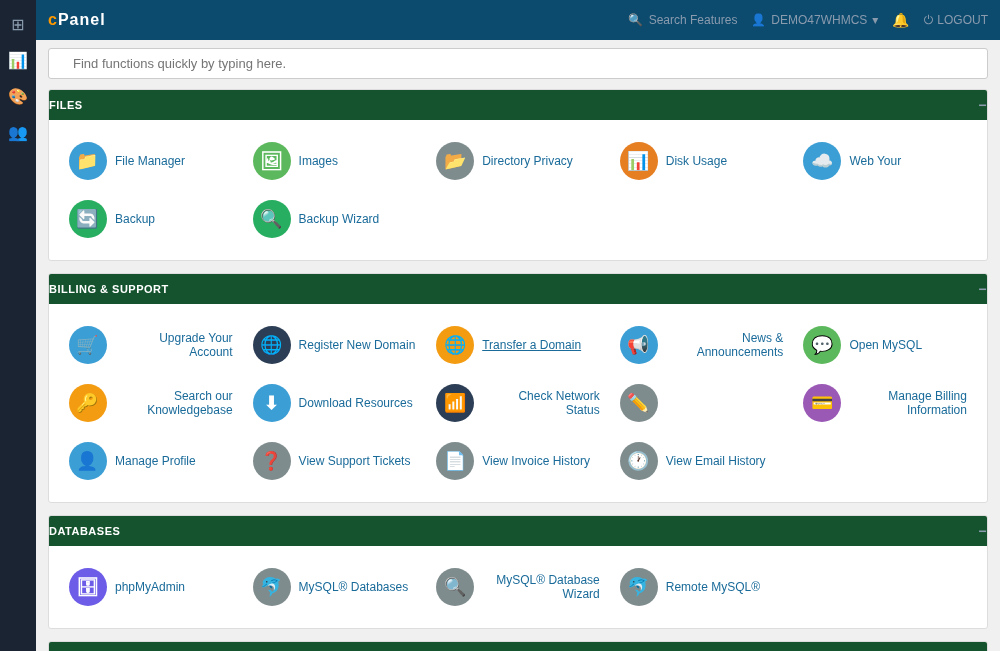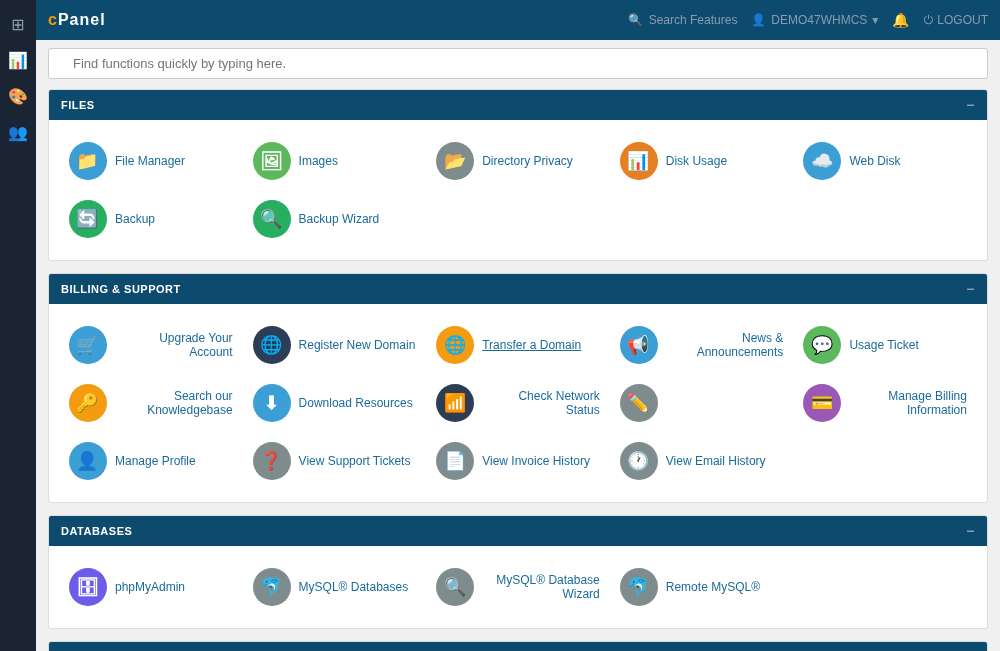--- a/index.html
+++ b/index.html
@@ -104,25 +104,25 @@
     }
 
     
     .section {
       background: #fff;
       border: 1px solid #ddd;
       border-radius: 3px;
       margin-bottom: 12px;
     }
     .section-header {
-      background: #0c4a6e;
+      background: #14532d;
       color: #fff;
       font-size: 11px;
       font-weight: bold;
-      padding: 7px 12px;
+      padding: 7px 0;
       display: flex;
       justify-content: space-between;
       align-items: center;
       letter-spacing: 0.5px;
       border-radius: 2px 2px 0 0;
     }
     .section-toggle { color: #8a9bae; font-size: 14px; cursor: pointer; }
     .section-body {
       padding: 14px 10px;
       display: flex;
@@ -216,21 +216,21 @@
             <div class="feature-item">
               <div class="feature-icon" style="background: rgb(127, 140, 141); color: rgb(255, 255, 255); font-size: 18px; font-weight: bold;">📂</div>
               <a href="#">Directory Privacy</a>
             </div>
             <div class="feature-item">
               <div class="feature-icon" style="background: rgb(230, 126, 34); color: rgb(255, 255, 255); font-size: 18px; font-weight: bold;">📊</div>
               <a href="#">Disk Usage</a>
             </div>
             <div class="feature-item">
               <div class="feature-icon" style="background: rgb(59, 158, 212); color: rgb(255, 255, 255); font-size: 18px; font-weight: bold;">☁️</div>
-              <a href="#">Web Disk</a>
+              <a href="#">Web Your</a>
             </div>
             <div class="feature-item">
               <div class="feature-icon" style="background: rgb(39, 174, 96); color: rgb(255, 255, 255); font-size: 18px; font-weight: bold;">🔄</div>
               <a href="#">Backup</a>
             </div>
             <div class="feature-item">
               <div class="feature-icon" style="background: rgb(39, 174, 96); color: rgb(255, 255, 255); font-size: 18px; font-weight: bold;">🔍</div>
               <a href="#">Backup Wizard</a>
             </div>
           </div>
@@ -252,21 +252,21 @@
             <div class="feature-item">
               <div class="feature-icon" style="background: rgb(243, 156, 18); color: rgb(255, 255, 255); font-size: 18px; font-weight: bold;">🌐</div>
               <a href="#" style="text-decoration: underline;">Transfer a Domain</a>
             </div>
             <div class="feature-item">
               <div class="feature-icon" style="background: rgb(59, 158, 212); color: rgb(255, 255, 255); font-size: 18px; font-weight: bold;">📢</div>
               <a href="#">News &amp; Announcements</a>
             </div>
             <div class="feature-item">
               <div class="feature-icon" style="background: rgb(92, 184, 92); color: rgb(255, 255, 255); font-size: 18px; font-weight: bold;">💬</div>
-              <a href="#">Usage Ticket</a>
+              <a href="#">Open MySQL</a>
             </div>
             <div class="feature-item">
               <div class="feature-icon" style="background: rgb(243, 156, 18); color: rgb(255, 255, 255); font-size: 18px; font-weight: bold;">🔑</div>
               <a href="#">Search our Knowledgebase</a>
             </div>
             <div class="feature-item">
               <div class="feature-icon" style="background: rgb(59, 158, 212); color: rgb(255, 255, 255); font-size: 18px; font-weight: bold;">⬇</div>
               <a href="#">Download Resources</a>
             </div>
             <div class="feature-item">

